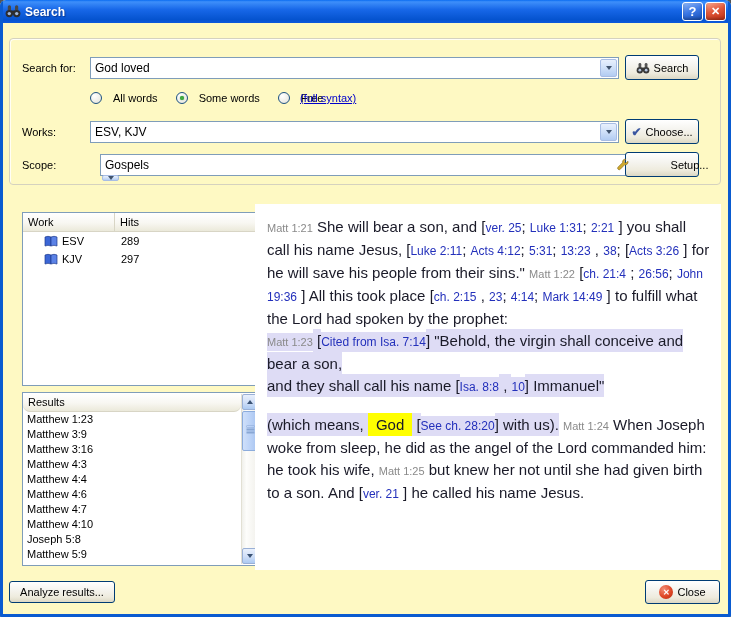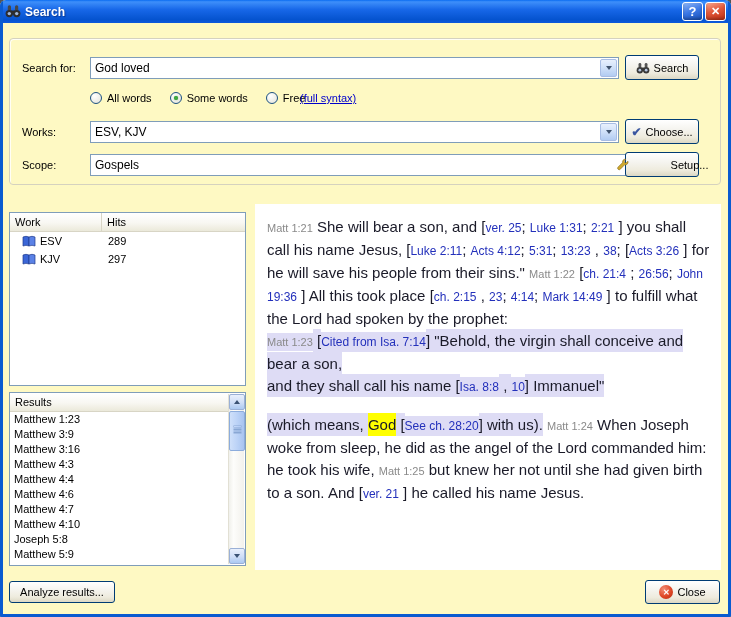--- a/index.html
+++ b/index.html
@@ -33,42 +33,42 @@
     display:flex; align-items:center; justify-content:center; }
   .arrow-down { width:0; height:0; border-left:3.5px solid transparent; border-right:3.5px solid transparent; border-top:4px solid #40536e; }
 
   
   .btn { position:absolute; border:1px solid #003c74; border-radius:3px;
     background:linear-gradient(180deg,#ffffff 0%,#f5f4ef 40%,#eeebdd 75%,#dcd8c4 100%);
     font-size:11px; color:#000; display:flex; align-items:center; justify-content:center; gap:4px; cursor:default; }
 
   
   .radio-row { position:absolute; left:90px; top:90px; display:flex; align-items:center; gap:18px; height:15px; }
-  .radio-item { display:flex; align-items:center; gap:5px; }
+  .radio-item { display:flex; align-items:center; gap:11px; }
   .radio { width:12px; height:12px; border-radius:50%; border:1px solid #1d5281;
     background:radial-gradient(circle at 35% 30%, #ffffff 0%, #ebebe4 70%, #d5d5c8 100%);
     position:relative; }
   .radio.sel::after { content:""; position:absolute; left:3px; top:3px; width:4px; height:4px; border-radius:50%; background:#3faa3f; box-shadow:0 0 1px #2c7f2c; }
   .radio-label { font-size:11px; color:#000; }
   .syntax-link { font-size:11px; color:#0000cc; text-decoration:underline; }
 
   
-  .panel { position:absolute; background:#fff; border:1px solid #7f9db9; }
+  .panel { position:absolute; background:#fff; border:1px solid #7f9db9;margin-left:13px; }
   .hits-panel { left:9px; top:212px; width:237px; height:174px; }
   .results-panel { left:9px; top:392px; width:237px; height:174px; }
   .col-header { display:flex; height:19px; border-bottom:1px solid #d8d5c5;
     background:linear-gradient(180deg,#ffffff 0%,#f8f7f2 55%,#ebe9da 100%); }
   .col-cell { font-size:11px; color:#000; padding:3px 0 0 5px; border-right:1px solid #d8d5c5; }
   .col-work { width:92px; } .col-hits { flex:1; }
   .hit-row { display:flex; height:18px; align-items:center; font-size:11px; }
-  .cell-work { width:92px; display:flex; align-items:flex-end; gap:4px; padding-left:12px; }
+  .cell-work { width:92px; display:flex; align-items:flex-end; gap:4px; padding-left:21px; }
   .cell-hits { flex:1; padding-left:6px; }
   .book-icon { width:14px; height:12px; display:inline-flex; }
 
-  .results-header { width:calc(100% - 17px); }
+  .results-header { width:calc(100% - 17px);border-radius:7px; }
   .results-list { position:absolute; left:0; top:19px; right:17px; bottom:0; overflow:hidden; }
   .list-item { height:15px; font-size:11px; padding:1px 0 0 4px; white-space:nowrap; }
 
   
   .scrollbar { position:absolute; top:1px; right:1px; bottom:1px; width:16px;
     background:linear-gradient(90deg,#f0f0eb, #fdfdfb 30%, #f2f1ec); border-left:1px solid #e2e0d4; }
   .sb-btn { position:absolute; left:0; width:16px; height:16px; border:1px solid #9ab0d6; border-radius:2px;
     background:linear-gradient(180deg,#e9f0fc 0%,#cfdef7 55%,#accaf2 100%); display:flex; align-items:center; justify-content:center; }
   .sb-up { top:0; } .sb-down { bottom:0; }
   .arrow-up-s { width:0; height:0; border-left:3px solid transparent; border-right:3px solid transparent; border-bottom:4px solid #3a5274; }
@@ -80,21 +80,21 @@
 
   
   .preview { position:absolute; left:255px; top:204px; width:466px; height:366px; background:#fff;
     padding:12px 10px 0 12px; overflow:hidden; font-size:15px; line-height:22px; color:#1a1a28; }
   .para { margin:0; }
   .para.gap { margin-top:16px; }
   .seg-t { color:#1a1a28; }
   .seg-ref { color:#8a8a8a; font-size:11px; }
   .seg-x { color:#2330bb; font-size:12px; }
   .bg-p { background:#dedcf5; padding:3px 0; }
-  .bg-y { background:#ffff00; padding:3px 0; }
+  .bg-y { background:#ffff00; padding:3px 8px; }
 
   
   .analyze-btn { left:9px; top:581px; width:106px; height:22px; }
   .close-dlg-btn { left:645px; top:580px; width:75px; height:24px; }
   .search-btn { left:625px; top:55px; width:74px; height:25px; }
   .choose-btn { left:625px; top:119px; width:74px; height:25px; }
   .setup-btn  { left:625px; top:152px; width:74px; height:25px;gap:42px; }
   .close-icon { width:14px; height:14px; border-radius:50%;
     background:radial-gradient(circle at 35% 30%, #f28d74 0%, #df4726 55%, #b52c10 100%);
     color:#fff; font-size:8px; font-weight:bold; display:flex; align-items:center; justify-content:center; }
@@ -170,21 +170,21 @@
     <span class="combo-btn">
         <span class="arrow-down"></span>
       </span>
   </div>
   <button class="btn choose-btn">
     <span class="check-glyph btn-ico">✔</span>
     <span>Choose...</span>
   </button>
 
   <span class="label" style="left:22px; top:159px;">Scope:</span>
-  <div class="combo" style="left:90px; top:154px; width:595px;">
+  <div class="combo" style="left:100px; top:154px; width:595px;flex-direction:column;">
     <span class="combo-value">Gospels</span>
     <span class="combo-btn">
         <span class="arrow-down"></span>
       </span>
   </div>
   <button class="btn setup-btn">
     <span class="btn-ico">
       <svg viewBox="0 0 16 16" width="13" height="13">
         <path d="M11.4 1.4a3.5 3.5 0 0 0-3.4 4.3L2.6 11a1.95 1.95 0 1 0 2.8 2.7l5.2-5.3a3.5 3.5 0 0 0 4.1-4.5L12.4 6.2l-1.9-.5-.5-1.9 2.3-2.2a3.5 3.5 0 0 0-.9-.2z" fill="#cfa92e" stroke="#85691a" stroke-width="0.7"></path>
       </svg>

